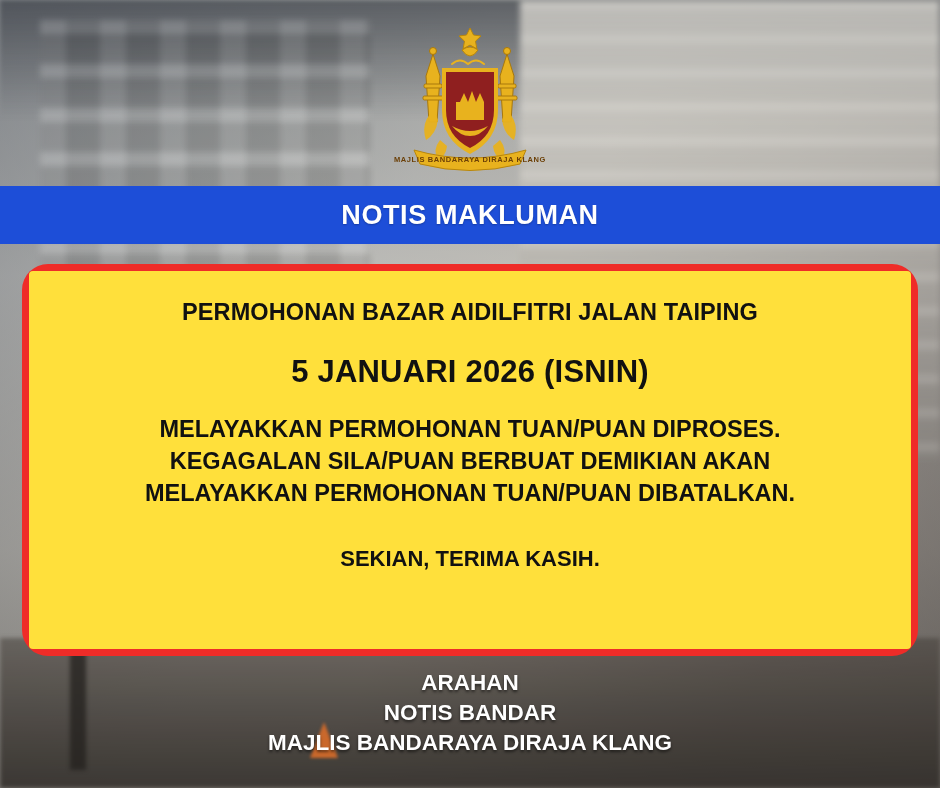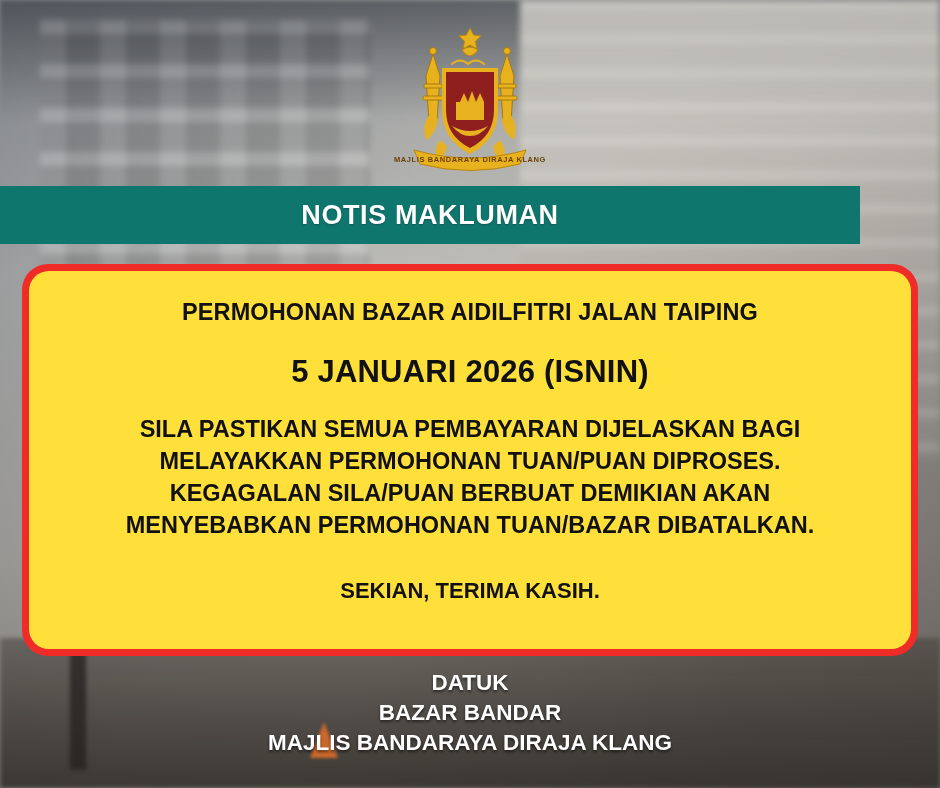--- a/index.html
+++ b/index.html
@@ -91,23 +91,23 @@
     top: 24px;
     width: 160px;
     height: 150px;
   }
 
   
   .banner {
     position: absolute;
     left: 0;
     top: 186px;
-    width: 860px;
+    width: 940px;
     height: 58px;
-    background: #0f766e;
+    background: #1d4ed8;
     display: flex;
     align-items: center;
     justify-content: center;
   }
   .banner-title {
     color: #ffffff;
     font-size: 27px;
     font-weight: bold;
     letter-spacing: 0.6px;
     text-shadow: 0 1px 2px rgba(0,0,0,0.25);
@@ -122,21 +122,21 @@
     height: 392px;
     background: #ef2c28;
     border-radius: 26px;
     padding: 7px;
     box-sizing: border-box;
   }
   .card {
     width: 100%;
     height: 100%;
     background: #ffe03b;
-    border-radius: 20px;
+    border-radius: 4px;
     box-sizing: border-box;
     padding: 26px 34px 22px 34px;
     display: flex;
     flex-direction: column;
     align-items: center;
     justify-content: flex-start;
     color: #111111;
     text-align: center;
   }
   .line-lead {
@@ -253,29 +253,28 @@
 
   <div class="card-outer">
     <div class="card">
       <div class="line-lead">
         <div>PERMOHONAN BAZAR AIDILFITRI JALAN TAIPING</div>
       </div>
 
       <div class="line-date">5 JANUARI 2026 (ISNIN)</div>
 
       <div class="line-body">
-        <div>SILA PASTIKAN SEMUA PEMBAYARAN DIJELASKAN BAGI</div>
         <div>MELAYAKKAN PERMOHONAN TUAN/PUAN DIPROSES.</div>
         <div>KEGAGALAN SILA/PUAN BERBUAT DEMIKIAN AKAN</div>
-        <div>MENYEBABKAN PERMOHONAN TUAN/BAZAR DIBATALKAN.</div>
+        <div>MELAYAKKAN PERMOHONAN TUAN/PUAN DIBATALKAN.</div>
       </div>
 
       <div class="line-thanks">SEKIAN, TERIMA KASIH.</div>
     </div>
   </div>
 
   <div class="footer">
-    <div>DATUK</div>
-    <div>BAZAR BANDAR</div>
+    <div>ARAHAN</div>
+    <div>NOTIS BANDAR</div>
     <div>MAJLIS BANDARAYA DIRAJA KLANG</div>
   </div>
 
 </div>
 
 </body></html>

